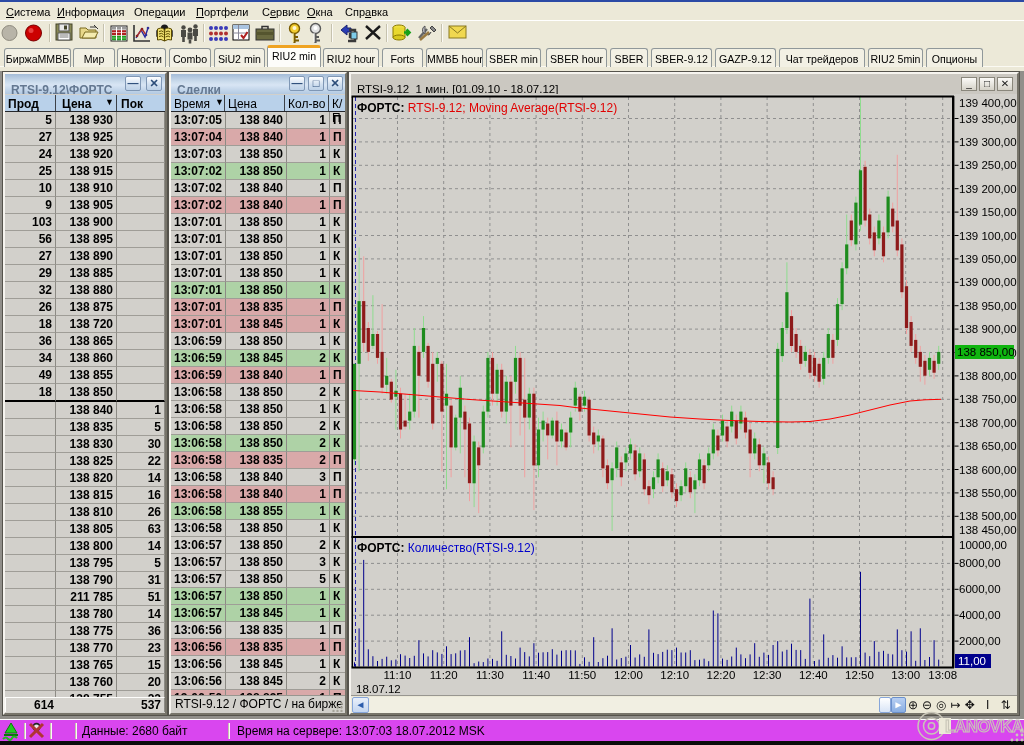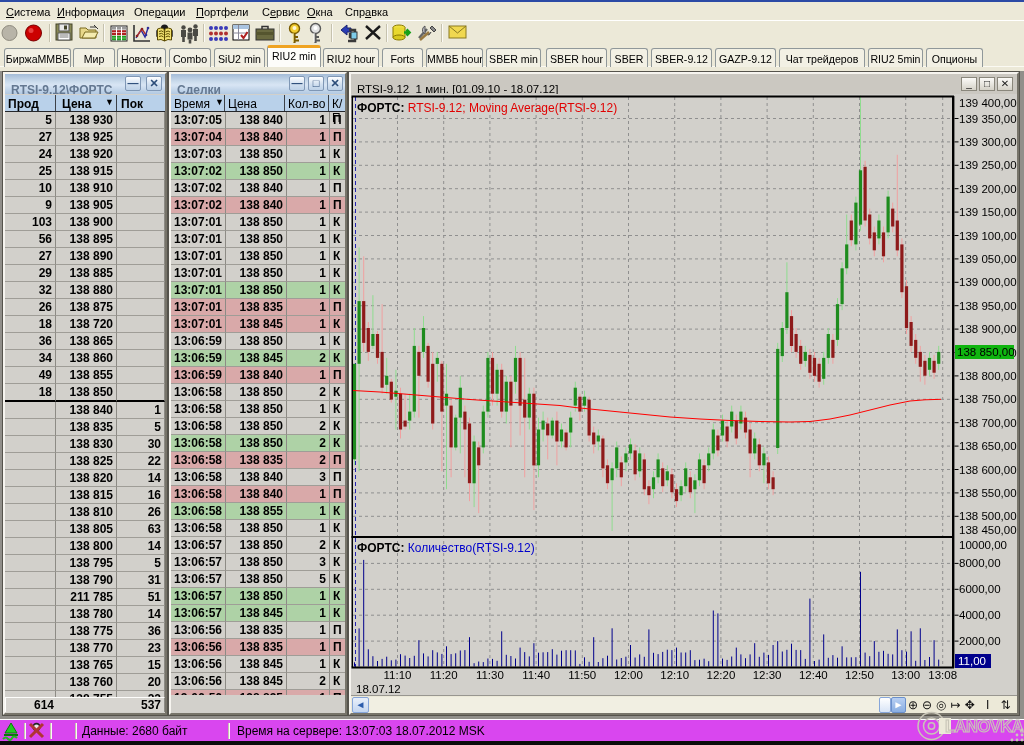--- a/index.html
+++ b/index.html
@@ -312,20 +312,30 @@
       <div class="r"><span class="d1">13:06:57</span><span class="d2">138 850</span><span class="d3">3</span><span class="d4">К</span></div>
       <div class="r"><span class="d1">13:06:57</span><span class="d2">138 850</span><span class="d3">5</span><span class="d4">К</span></div>
       <div class="r green"><span class="d1">13:06:57</span><span class="d2">138 850</span><span class="d3">1</span><span class="d4">К</span></div>
       <div class="r green"><span class="d1">13:06:57</span><span class="d2">138 845</span><span class="d3">1</span><span class="d4">К</span></div>
       <div class="r"><span class="d1">13:06:56</span><span class="d2">138 835</span><span class="d3">1</span><span class="d4">П</span></div>
       <div class="r pink"><span class="d1">13:06:56</span><span class="d2">138 835</span><span class="d3">1</span><span class="d4">П</span></div>
       <div class="r"><span class="d1">13:06:56</span><span class="d2">138 845</span><span class="d3">1</span><span class="d4">К</span></div>
       <div class="r"><span class="d1">13:06:56</span><span class="d2">138 845</span><span class="d3">2</span><span class="d4">К</span></div>
       <div class="r pink"><span class="d1">13:06:56</span><span class="d2">138 835</span><span class="d3">1</span><span class="d4">П</span></div>
   </div>
+  <div id="w2foot" style="left:0;top:621px;width:174px;height:18px">RTSI-9.12 / ФОРТС / на бирже<svg width="12" height="12" style="position:absolute;right:1px;bottom:1px">
+        <g fill="#a5a399">
+          <circle cx="9.5" cy="3.5" r="1.2"></circle>
+          <circle cx="9.5" cy="7.5" r="1.2"></circle>
+          <circle cx="5.5" cy="7.5" r="1.2"></circle>
+          <circle cx="9.5" cy="11" r="1.2"></circle>
+          <circle cx="5.5" cy="11" r="1.2"></circle>
+          <circle cx="1.5" cy="11" r="1.2"></circle>
+        </g>
+      </svg></div>
 </div>
 
 <div class="win" style="left:349px;top:72px;width:670px;height:643px">
   <div class="tbar" style="background:#cbc8c1;color:#000;font-weight:normal;font-size:11.5px">RTSI-9.12&nbsp; 1 мин. [01.09.10 - 18.07.12]
     <div class="gbtn" style="left:610px">_</div>
     <div class="gbtn" style="left:628px">□</div>
     <div class="gbtn" style="left:646px">✕</div>
   </div>
   <div style="position:absolute;left:0;top:21px;width:666px;height:600px"><svg width="666" height="600" viewBox="0 0 666 600" font-family="Liberation Sans, sans-serif">
         <rect x="0" y="0" width="666" height="600" fill="#d2d0cb"></rect>

